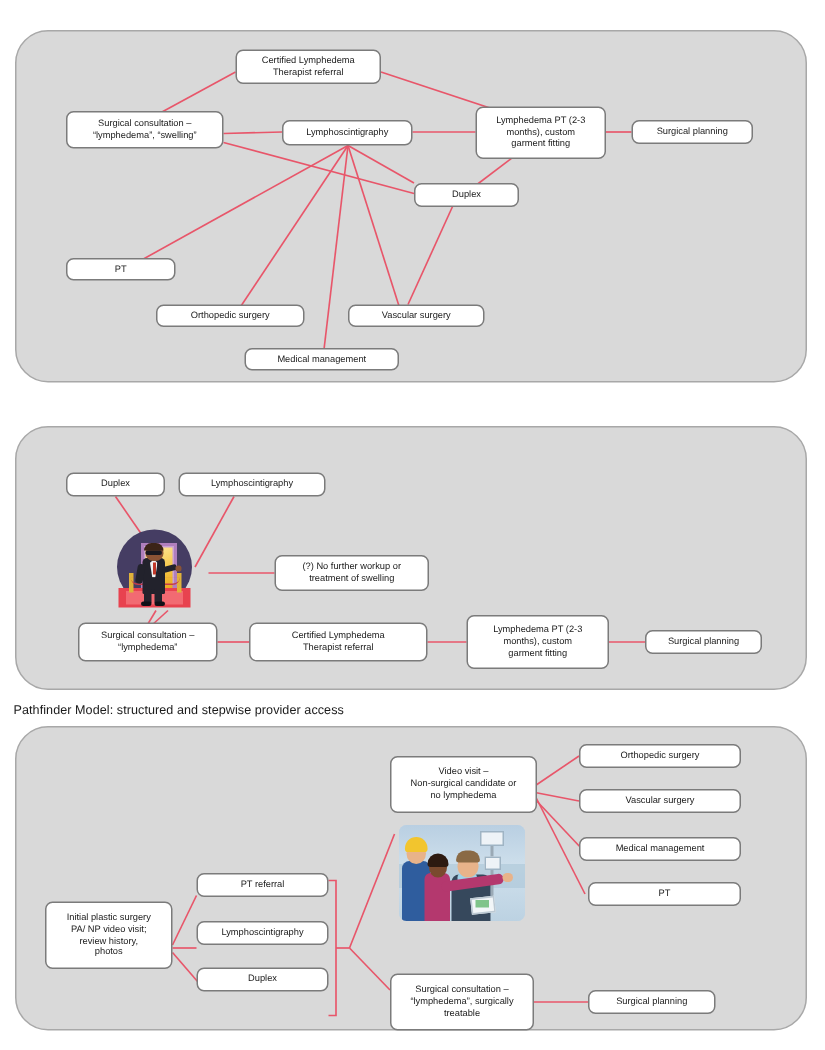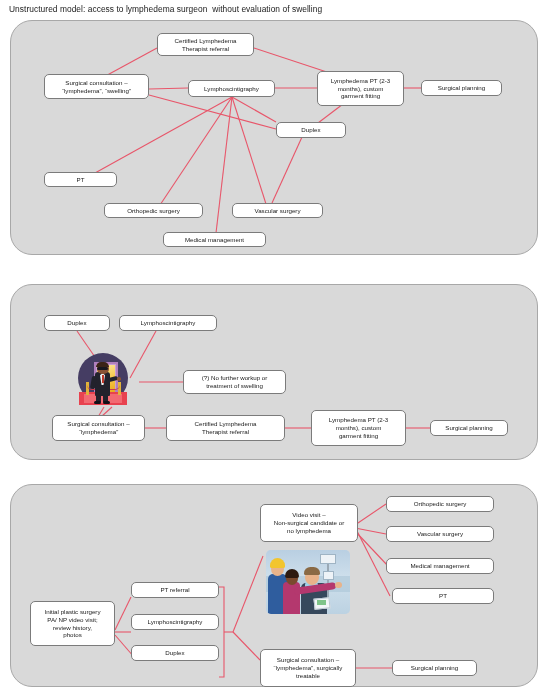--- a/index.html
+++ b/index.html
@@ -164,21 +164,20 @@
   .ph-paper { position:absolute; left:48px; top:48px; width:16px; height:11px;
               background:#f2f6f8; border:0.8px solid #bcc9d3; transform:rotate(-6deg); }
   .ph-paper2 { position:absolute; left:51px; top:50px; width:9px; height:5px;
                background:#7fc48a; }
 </style>
 </head>
 <body>
 
 <div id="canvas">
 
-  <div class="panel-title" style="left:9px; top:4px;">Unstructured model: access to lymphedema surgeon  without evaluation of swelling</div>
   <div class="panel" style="left:10px; top:20px; width:528px; height:235px;"></div>
 
   <svg class="edges">
     <g stroke="#e8566a" stroke-width="1.1" fill="none">
 
       <line x1="100" y1="79" x2="157" y2="48"></line>
 
       <line x1="254" y1="48" x2="342" y2="77"></line>
 
       <line x1="149" y1="89" x2="188" y2="88"></line>
@@ -267,20 +266,21 @@
 treatment of swelling</div>
   <div class="node" style="left:52px;  top:415px; width:93px;  height:26px;">Surgical consultation –
 “lymphedema”</div>
   <div class="node" style="left:166px; top:415px; width:119px; height:26px;">Certified Lymphedema
 Therapist referral</div>
   <div class="node" style="left:311px; top:410px; width:95px;  height:36px;">Lymphedema PT (2-3
 months), custom
 garment fitting</div>
   <div class="node" style="left:430px; top:420px; width:78px;  height:16px;">Surgical planning</div>
 
+  <div class="panel-title" style="left:9px; top:468px;">Pathfinder Model: structured and stepwise provider access</div>
   <div class="panel" style="left:10px; top:484px; width:528px; height:203px;"></div>
 
   <svg class="edges">
     <g stroke="#e8566a" stroke-width="1.1" fill="none">
 
       <line x1="115" y1="630" x2="131" y2="597"></line>
       <line x1="115" y1="632" x2="131" y2="632"></line>
       <line x1="115" y1="635" x2="134" y2="657"></line>
 
       <path d="M 219 587 L 224 587 L 224 677 L 219 677"></path>

